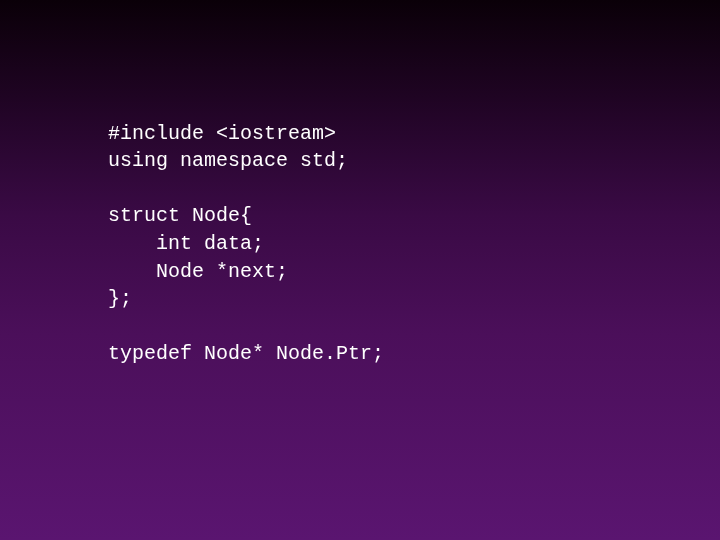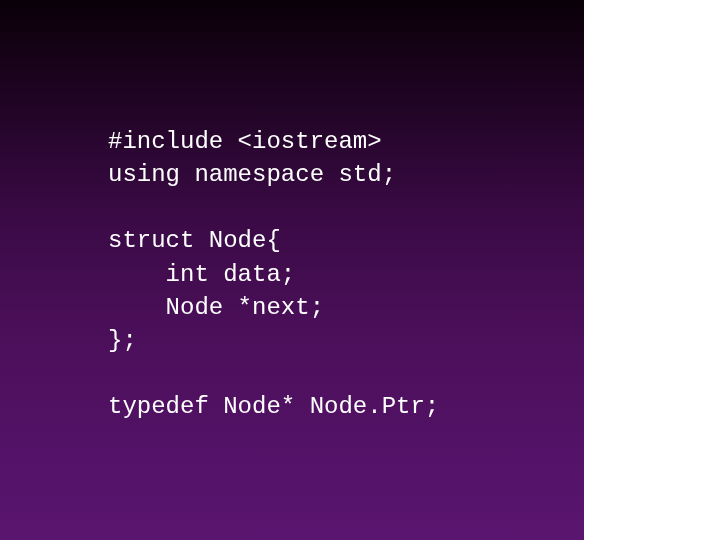--- a/index.html
+++ b/index.html
@@ -1,21 +1,21 @@
 <!DOCTYPE html>
 <html><head>
 <meta charset="utf-8">
 <style>
   html,body{margin:0;padding:0;width:720px;height:540px;overflow:hidden}
   .slide{
-    width:584px;height:540px;
+    width:720px;height:540px;
     background:linear-gradient(180deg,#0a0008 0%,#1f0423 18%,#3a0a45 40%,#4b0f5a 62%,#5a1570 100%);
     font-family:"Courier New",Courier,monospace;
     color:#ffffff;
-    font-size:24px;
+    font-size:20px;
     line-height:1.38;
     box-sizing:border-box;
     padding:92px 0 0 108px;
   }
   .code{white-space:pre}
 </style>
 </head>
 <body>
 
 <div class="slide">

